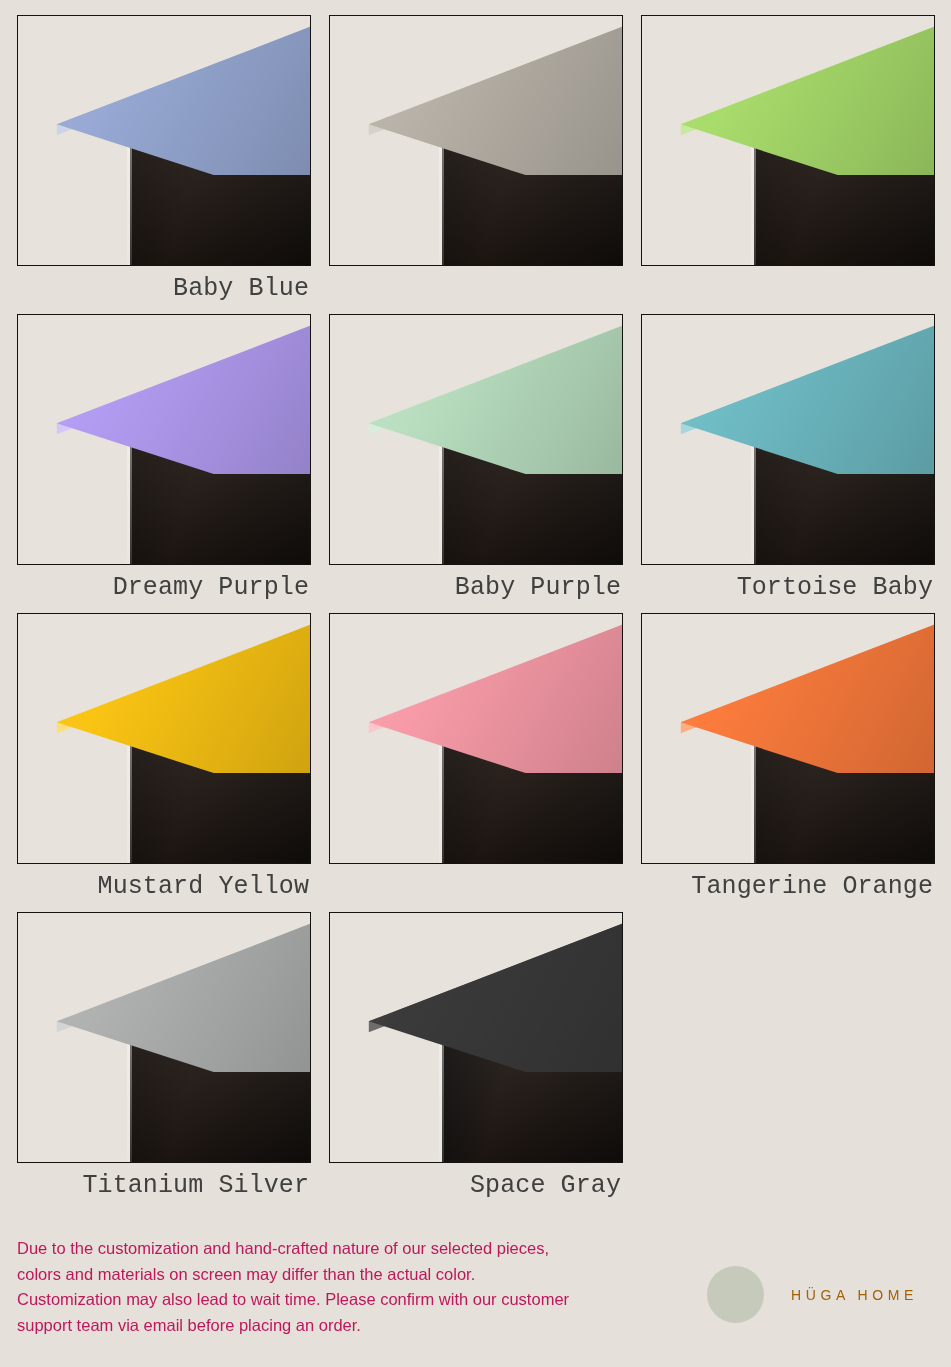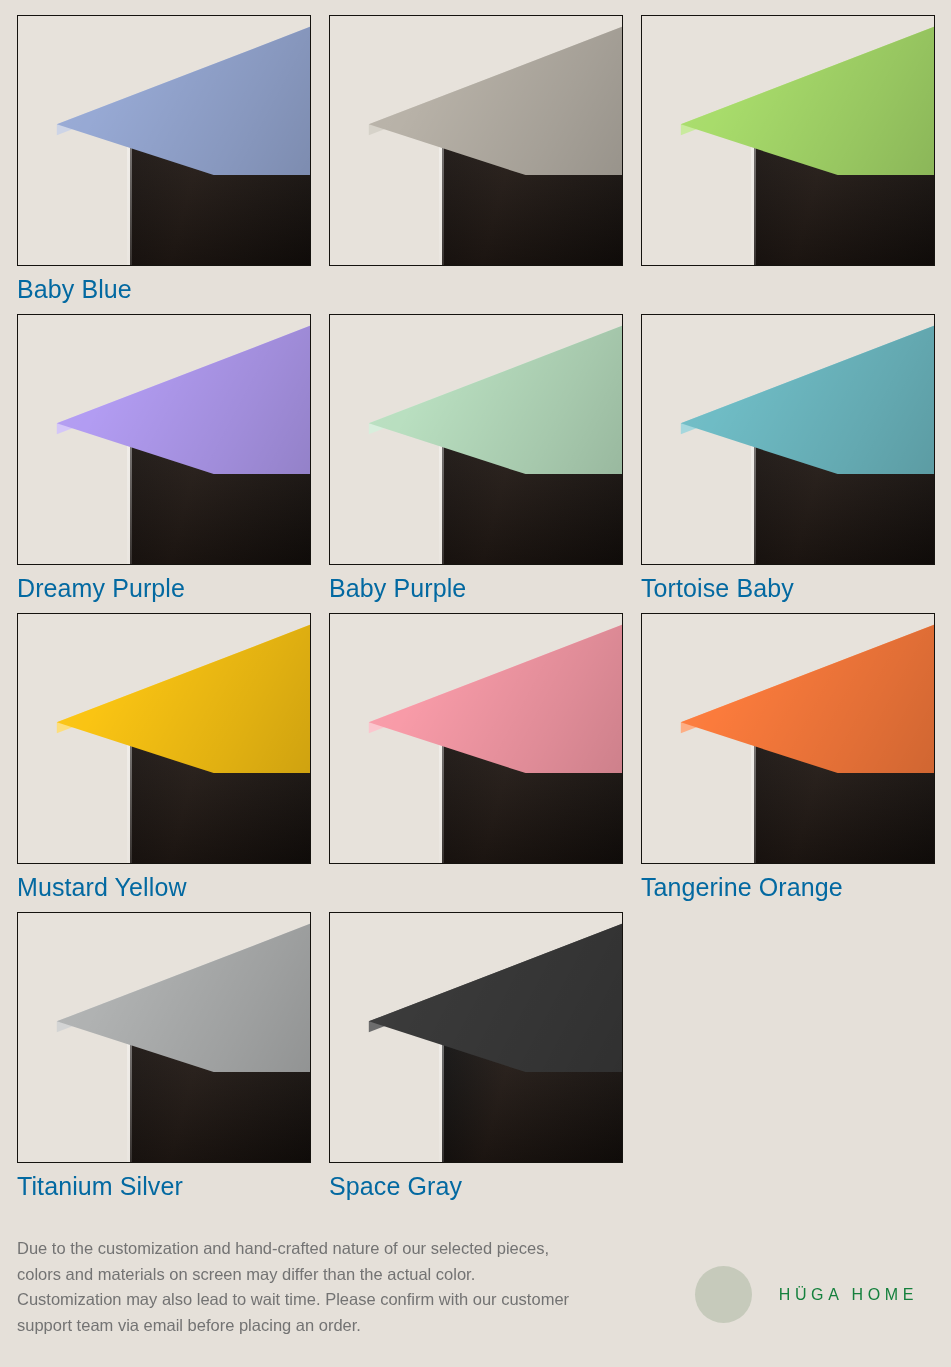--- a/index.html
+++ b/index.html
@@ -68,62 +68,63 @@
   }
   
   .edge{
     position:absolute;
     left:-4%;top:-64%;
     width:108%;height:128%;
     clip-path:polygon(16% 84%, 100% 52%, 100% 55.4%, 16% 87.4%);
     background:var(--ce);
   }
   .label{
-    font-family:Liberation Sans, sans-serif;
+    text-align:right;
+    font-family:Liberation Mono, monospace;
     font-size:25px;
     letter-spacing:.1px;
-    color:#0369a1;
+    color:#404040;
     line-height:46px;
     height:46px;
     padding-right:2px;
     white-space:nowrap;
     font-stretch:condensed;
   }
   .footer{
     position:absolute;
     left:17px;top:1236px;
     width:918px;
     display:flex;
     align-items:flex-start;
     justify-content:space-between;
   }
   .disclaimer{
     font-size:16.5px;
     line-height:25.5px;
-    color:#737373;
+    color:#be185d;
     max-width:645px;
   }
   .disclaimer div{white-space:nowrap;}
   .brand{
     display:flex;
     align-items:center;
     gap:27px;
     margin-top:30px;
     margin-right:17px;
   }
   .brand-mark{
     width:57px;height:57px;
     border-radius:50%;
     background:#c6cabb;
     flex:none;
   }
   .brand-name{
-    font-size:16px;
+    font-size:14px;
     letter-spacing:4.6px;
-    color:#15803d;
+    color:#a16207;
     white-space:nowrap;
   }
 </style>
 </head>
 <body>
 
 <div class="grid">
     <div class="cell">
       <div class="swatch">
         <div class="leg" style="background: linear-gradient(105deg, rgb(26, 20, 17) 0%, rgb(36, 27, 22) 35%, rgb(20, 15, 12) 100%);"></div>

